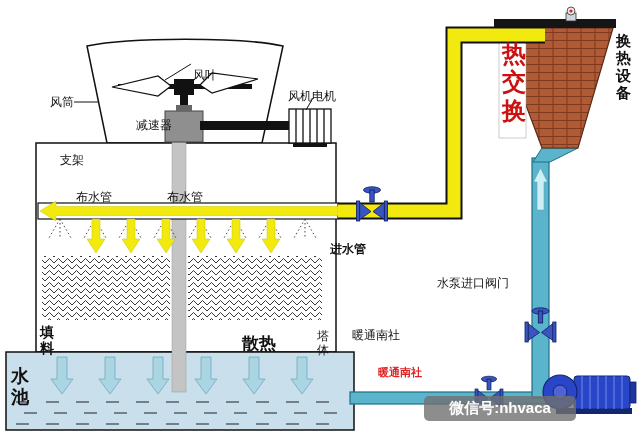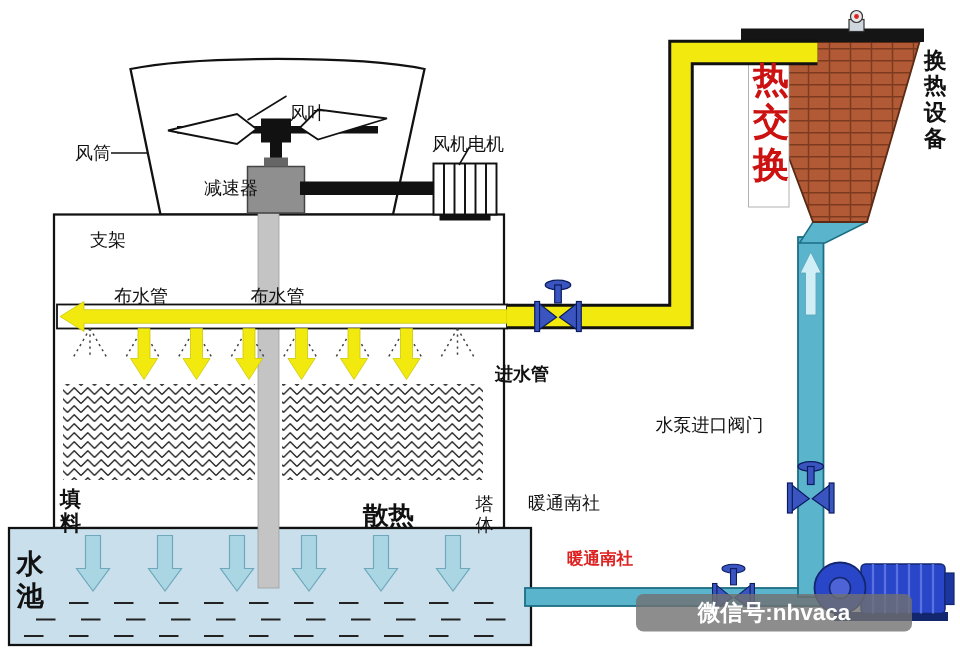--- a/index.html
+++ b/index.html
@@ -3,21 +3,21 @@
 <meta charset="utf-8">
 <style>
   html,body{margin:0;padding:0;background:#fff;}
   .canvas{position:relative;width:640px;height:442px;background:#fff;overflow:hidden;
           font-family:"Liberation Sans","DejaVu Sans",sans-serif;}
   .gfx{position:absolute;left:0;top:0;}
   .lbl{position:absolute;color:#111;font-size:12px;line-height:1.15;white-space:nowrap;}
   .lbl.v{white-space:normal;word-break:break-all;}
   .b{font-weight:bold;}
   .red{color:var(--label-red,#cc1111);}
-  .wm-wechat{position:absolute;left:424px;top:396px;width:184px;height:25px;border-radius:5px;
+  .wm-wechat{position:absolute;left:424px;top:396px;width:152px;height:25px;border-radius:5px;
              background:rgba(112,112,112,.8);color:#fff;font-size:15px;font-weight:bold;
              display:flex;align-items:center;justify-content:center;}
   .wm-brand{position:absolute;left:378px;top:365px;color:#d22;font-size:11px;font-weight:bold;}
 </style>
 </head>
 <body>
 
 <div class="canvas">
 
 <svg class="gfx" width="640" height="442" viewBox="0 0 640 442">

